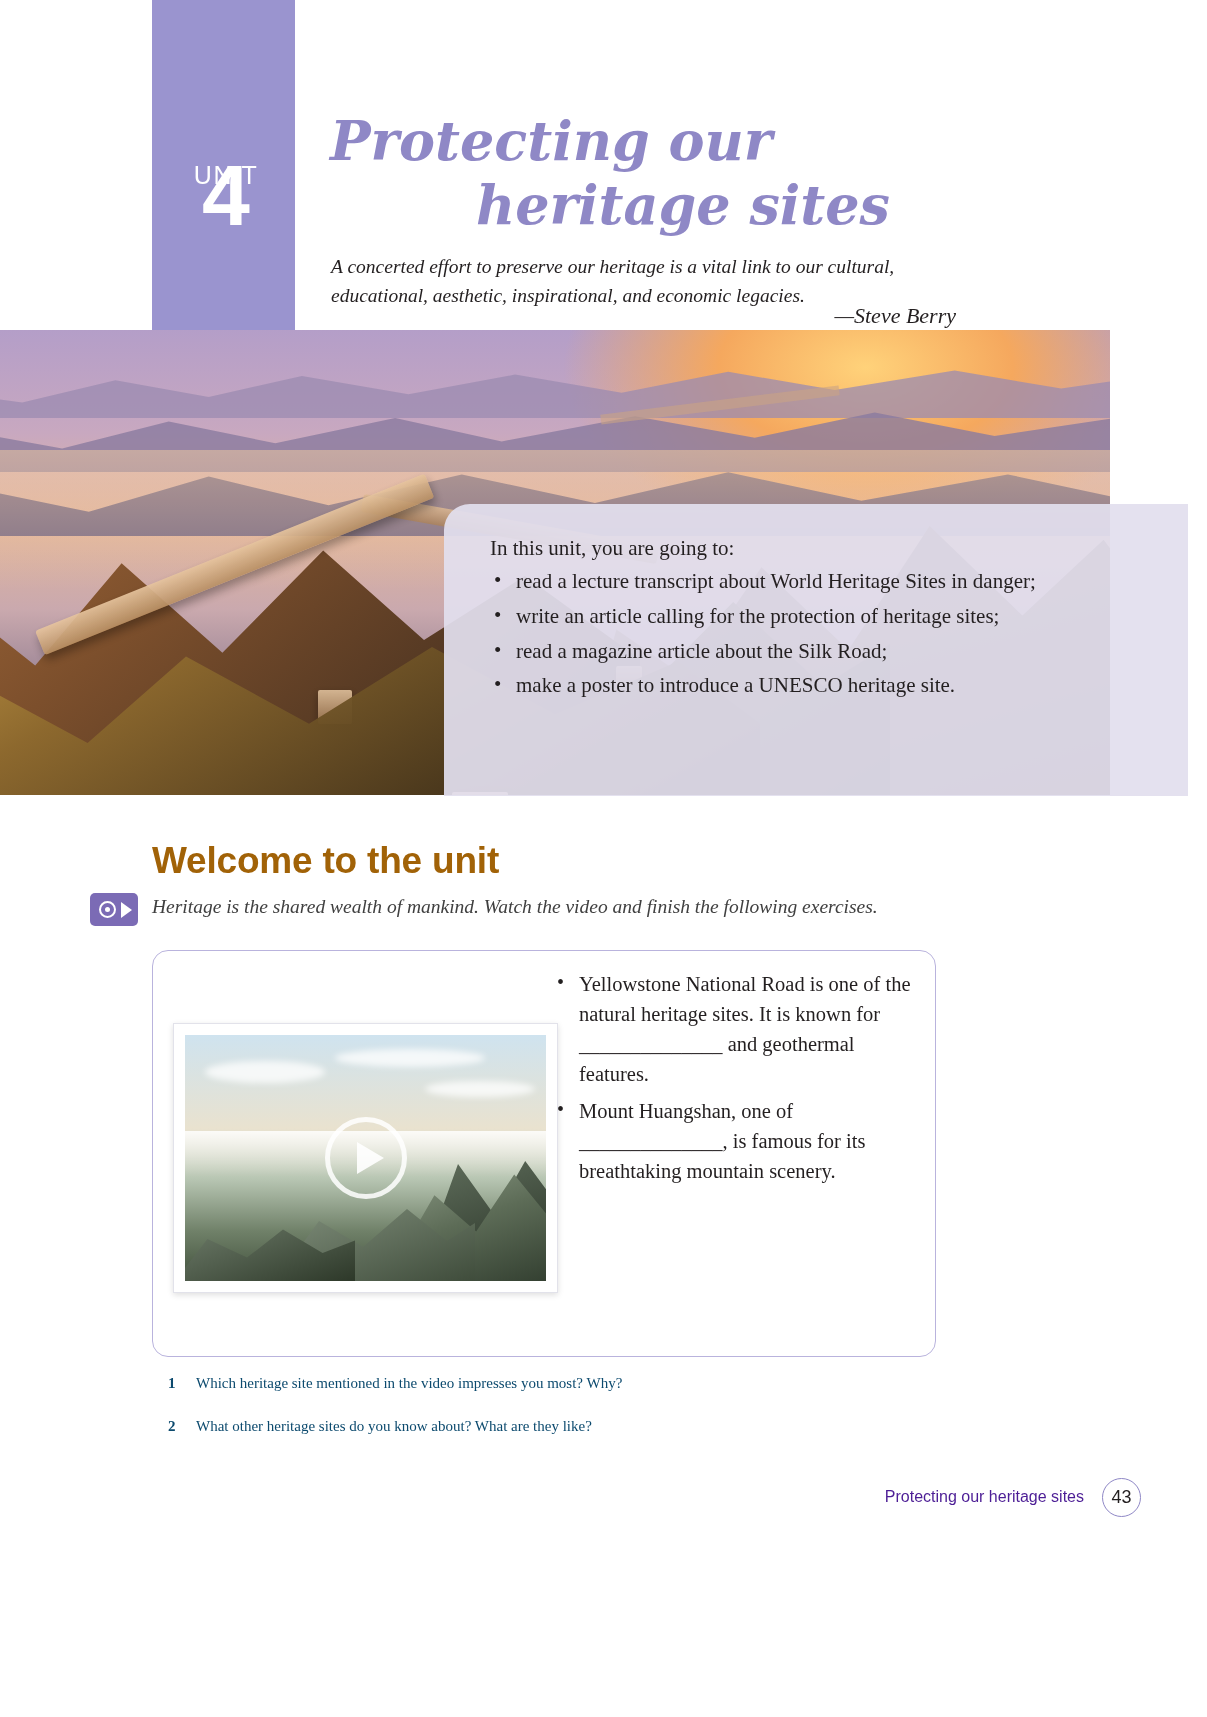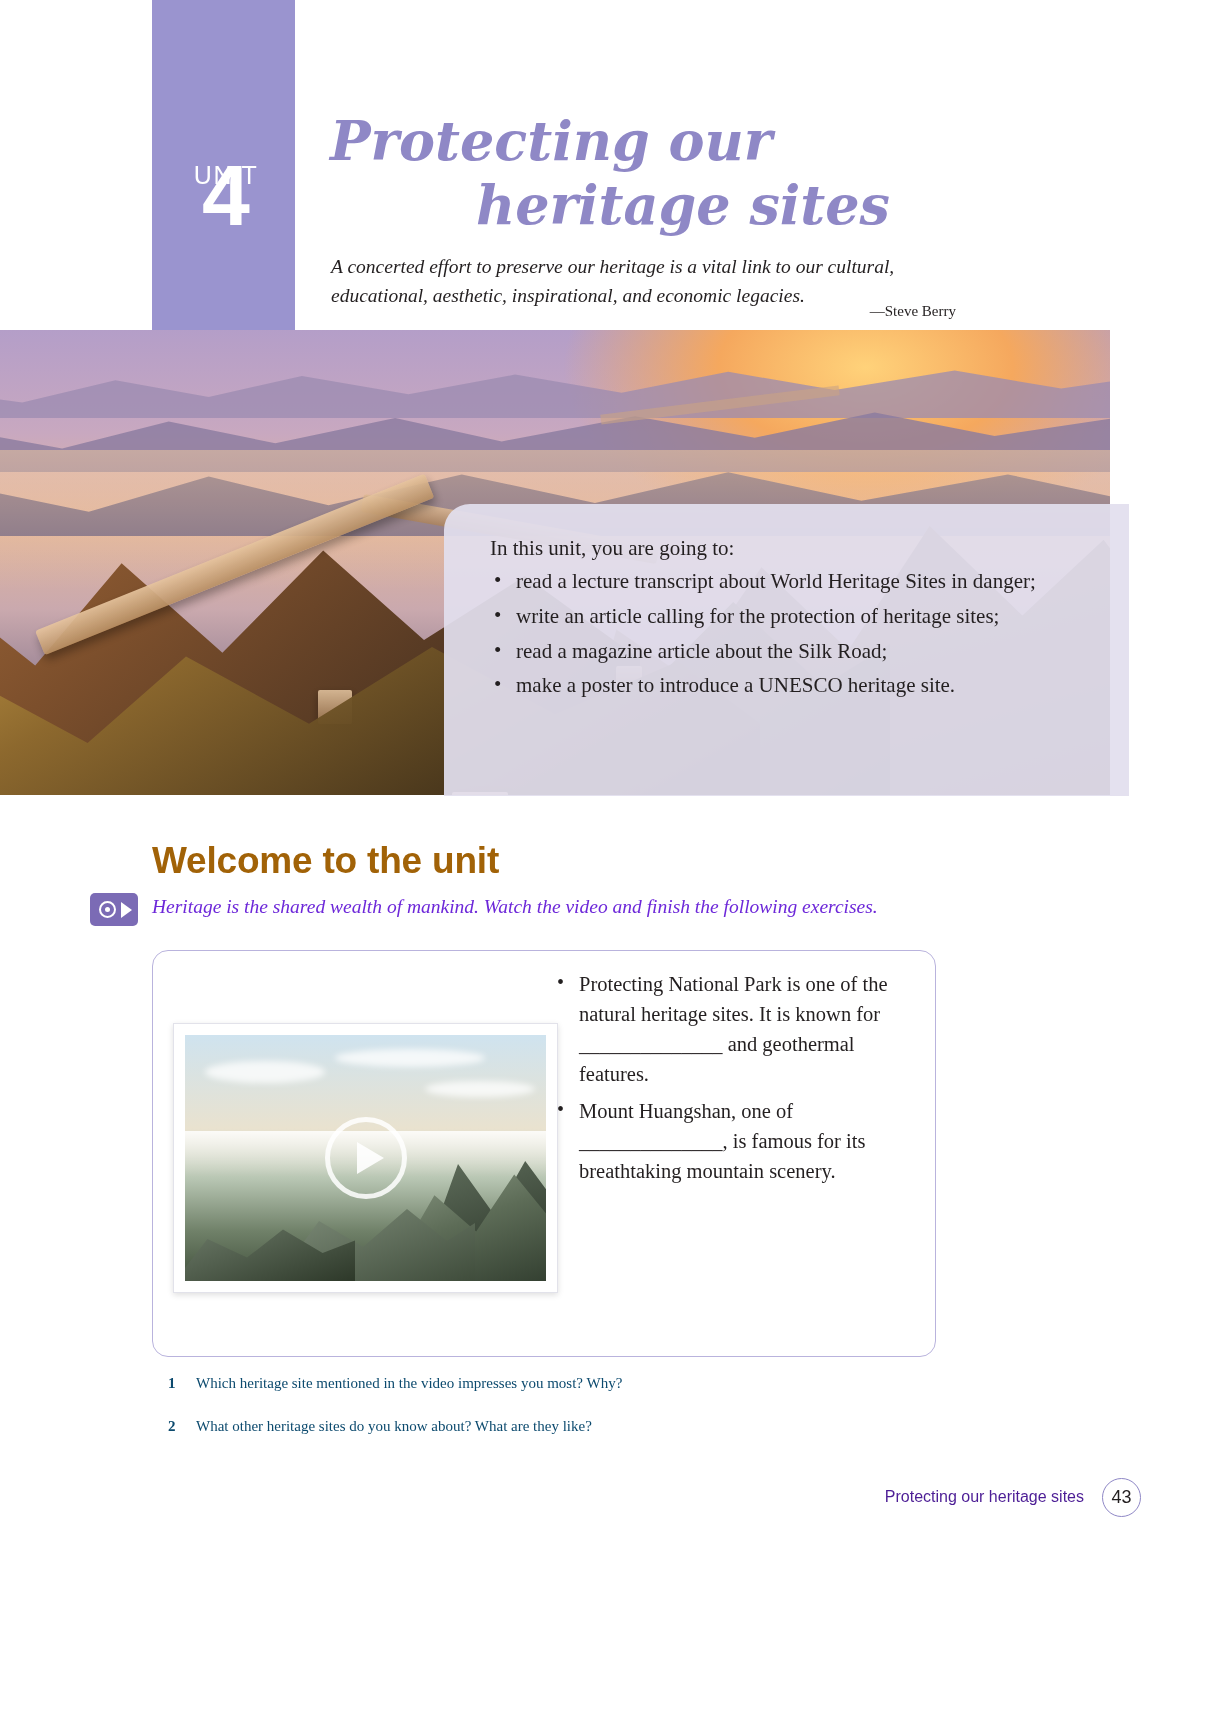--- a/index.html
+++ b/index.html
@@ -80,21 +80,22 @@
     line-height: 1.5;
     color: #231f20;
   }
   .quote-author {
     position: absolute;
     left: 331px;
     top: 303px;
     width: 625px;
     text-align: right;
     font-family: "Liberation Serif", serif;
-    font-size: 15px;
+    font-style: italic;
+    font-size: 22px;
     color: #231f20;
   }
 
   
   .hero {
     position: absolute;
     left: 0;
     top: 330px;
     width: 1110px;
     height: 465px;
@@ -182,21 +183,21 @@
   .haze {
     position: absolute; left: 0; right: 0; top: 120px; height: 140px;
     background: linear-gradient(180deg, rgba(255,214,160,.45), rgba(255,214,160,0));
   }
 
   
   .unit-panel {
     position: absolute;
     left: 444px;
     top: 504px;
-    width: 685px;
+    width: 744px;
     height: 292px;
     background: rgba(226,223,238,.93);
     border-top-left-radius: 26px;
     padding: 32px 40px 0 46px;
   }
   .unit-panel .intro {
     font-size: 21px;
     color: #231f20;
     margin-bottom: 6px;
   }
@@ -260,21 +261,21 @@
     border-bottom: 8px solid transparent;
     border-left: 11px solid #fff;
   }
   .welcome-sub {
     position: absolute;
     left: 152px;
     top: 896px;
     width: 830px;
     font-style: italic;
     font-size: 19.5px;
-    color: #6d28d9;
+    color: #404040;
   }
 
   
   .card {
     position: absolute;
     left: 152px;
     top: 950px;
     width: 784px;
     height: 407px;
     border: 1.6px solid #b9b3dd;
@@ -469,21 +470,21 @@
         <span class="mist"></span>
         <span class="peak p4"></span>
         <span class="peak p1"></span>
         <span class="peak p2"></span>
         <span class="peak p3"></span>
         <span class="play-btn"></span>
       </div>
     </div>
     <div class="card-list">
       <ul>
-        <li>Protecting National Park is one of the natural heritage sites. It is known for ______________ and geothermal features.</li>
+        <li>Yellowstone National Road is one of the natural heritage sites. It is known for ______________ and geothermal features.</li>
         <li>Mount Huangshan, one of ______________, is famous for its breathtaking mountain scenery.</li>
       </ul>
     </div>
   </div>
 
   <div class="q q1">
     <span class="num">1</span><span>Which heritage site mentioned in the video impresses you most? Why?</span>
   </div>
   <div class="q q2">
     <span class="num">2</span><span>What other heritage sites do you know about? What are they like?</span>

